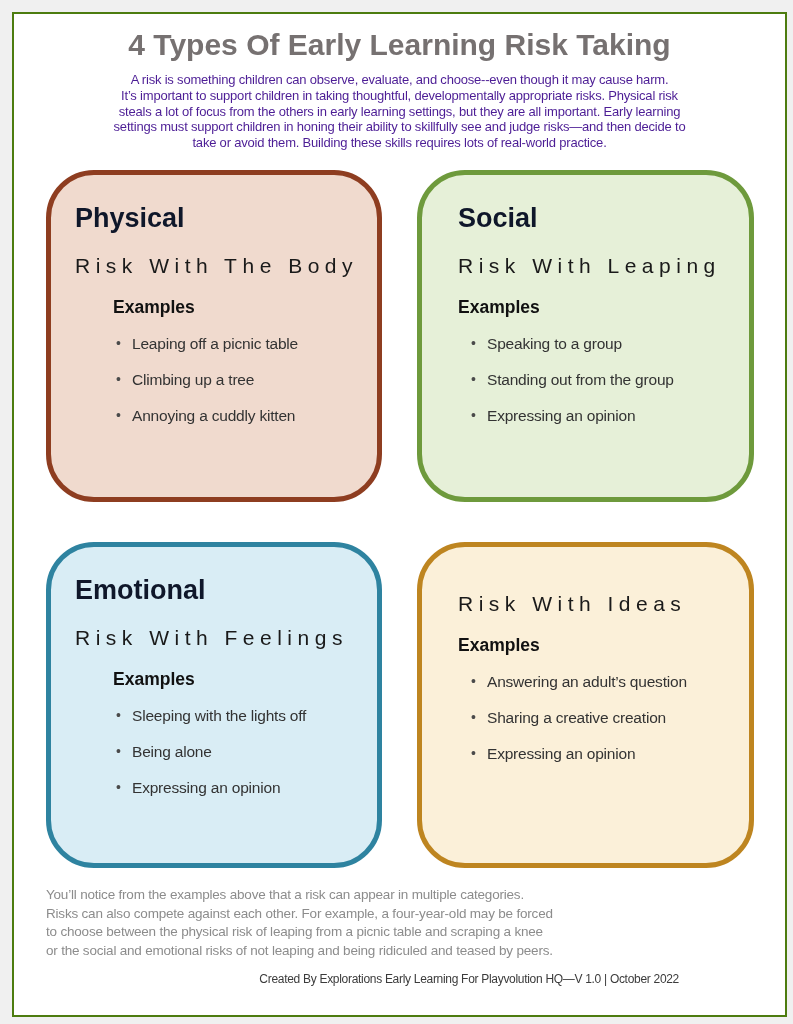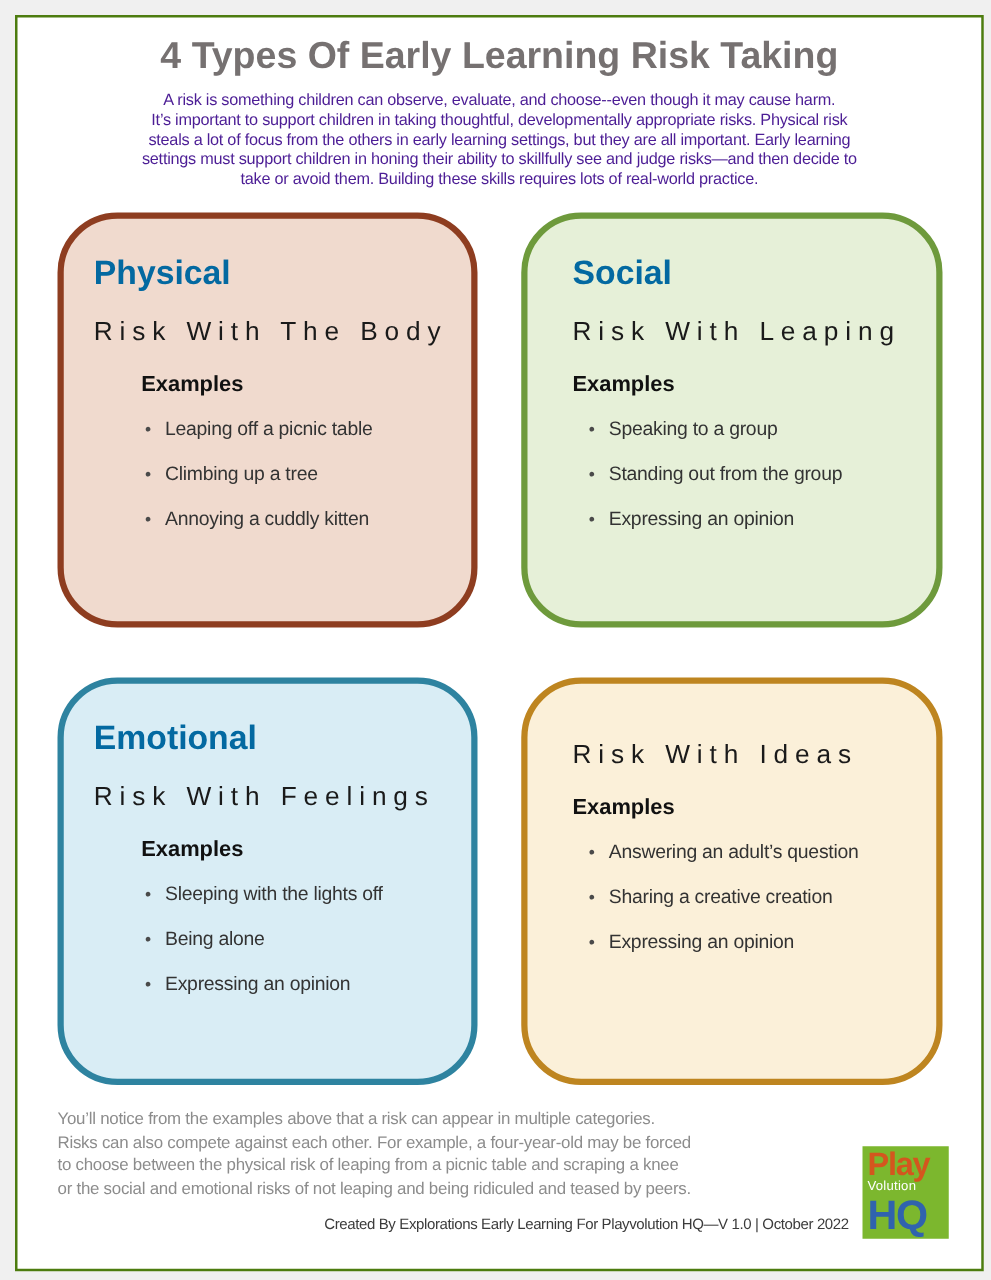--- a/index.html
+++ b/index.html
@@ -48,21 +48,21 @@
   .card-social       { left: 403px; top: 156px; width: 337px; height: 332px; }
   .card-emotional    { left: 32px;  top: 528px; width: 336px; height: 326px; }
   .card-intellectual { left: 403px; top: 528px; width: 337px; height: 326px; }
 
   .col-left  { padding-left: 24px; padding-right: 14px; }
   .col-right { padding-left: 36px; padding-right: 10px; }
 
   .card-title {
     font-size: 27px;
     font-weight: bold;
-    color: #0369a1;
+    color: #0f172a;
     line-height: 34px;
   }
   .card-subtitle {
     margin-top: 16px;
     font-size: 21px;
     letter-spacing: 5.5px;
     color: #1A1A1A;
     line-height: 30px;
     white-space: nowrap;
   }
@@ -196,19 +196,14 @@
     </ul>
   </section>
 
   <p class="footer-note">You’ll notice from the examples above that a risk can appear in multiple categories.
 Risks can also compete against each other. For example, a four-year-old may be forced
 to choose between the physical risk of leaping from a picnic table and scraping a knee
 or the social and emotional risks of not leaping and being ridiculed and teased by peers.</p>
 
   <div class="credit-line">Created By Explorations Early Learning For Playvolution HQ—V 1.0 | October 2022</div>
 
-  <div class="logo" style="background-color: rgb(124, 183, 46);">
-    <div class="logo-play" style="color: rgb(212, 86, 30);">Play</div>
-    <div class="logo-volution" style="color: rgb(255, 255, 255);">Volution</div>
-    <div class="logo-hq" style="color: rgb(48, 99, 174);">HQ</div>
-  </div>
 
 </div>
 
 </body></html>

